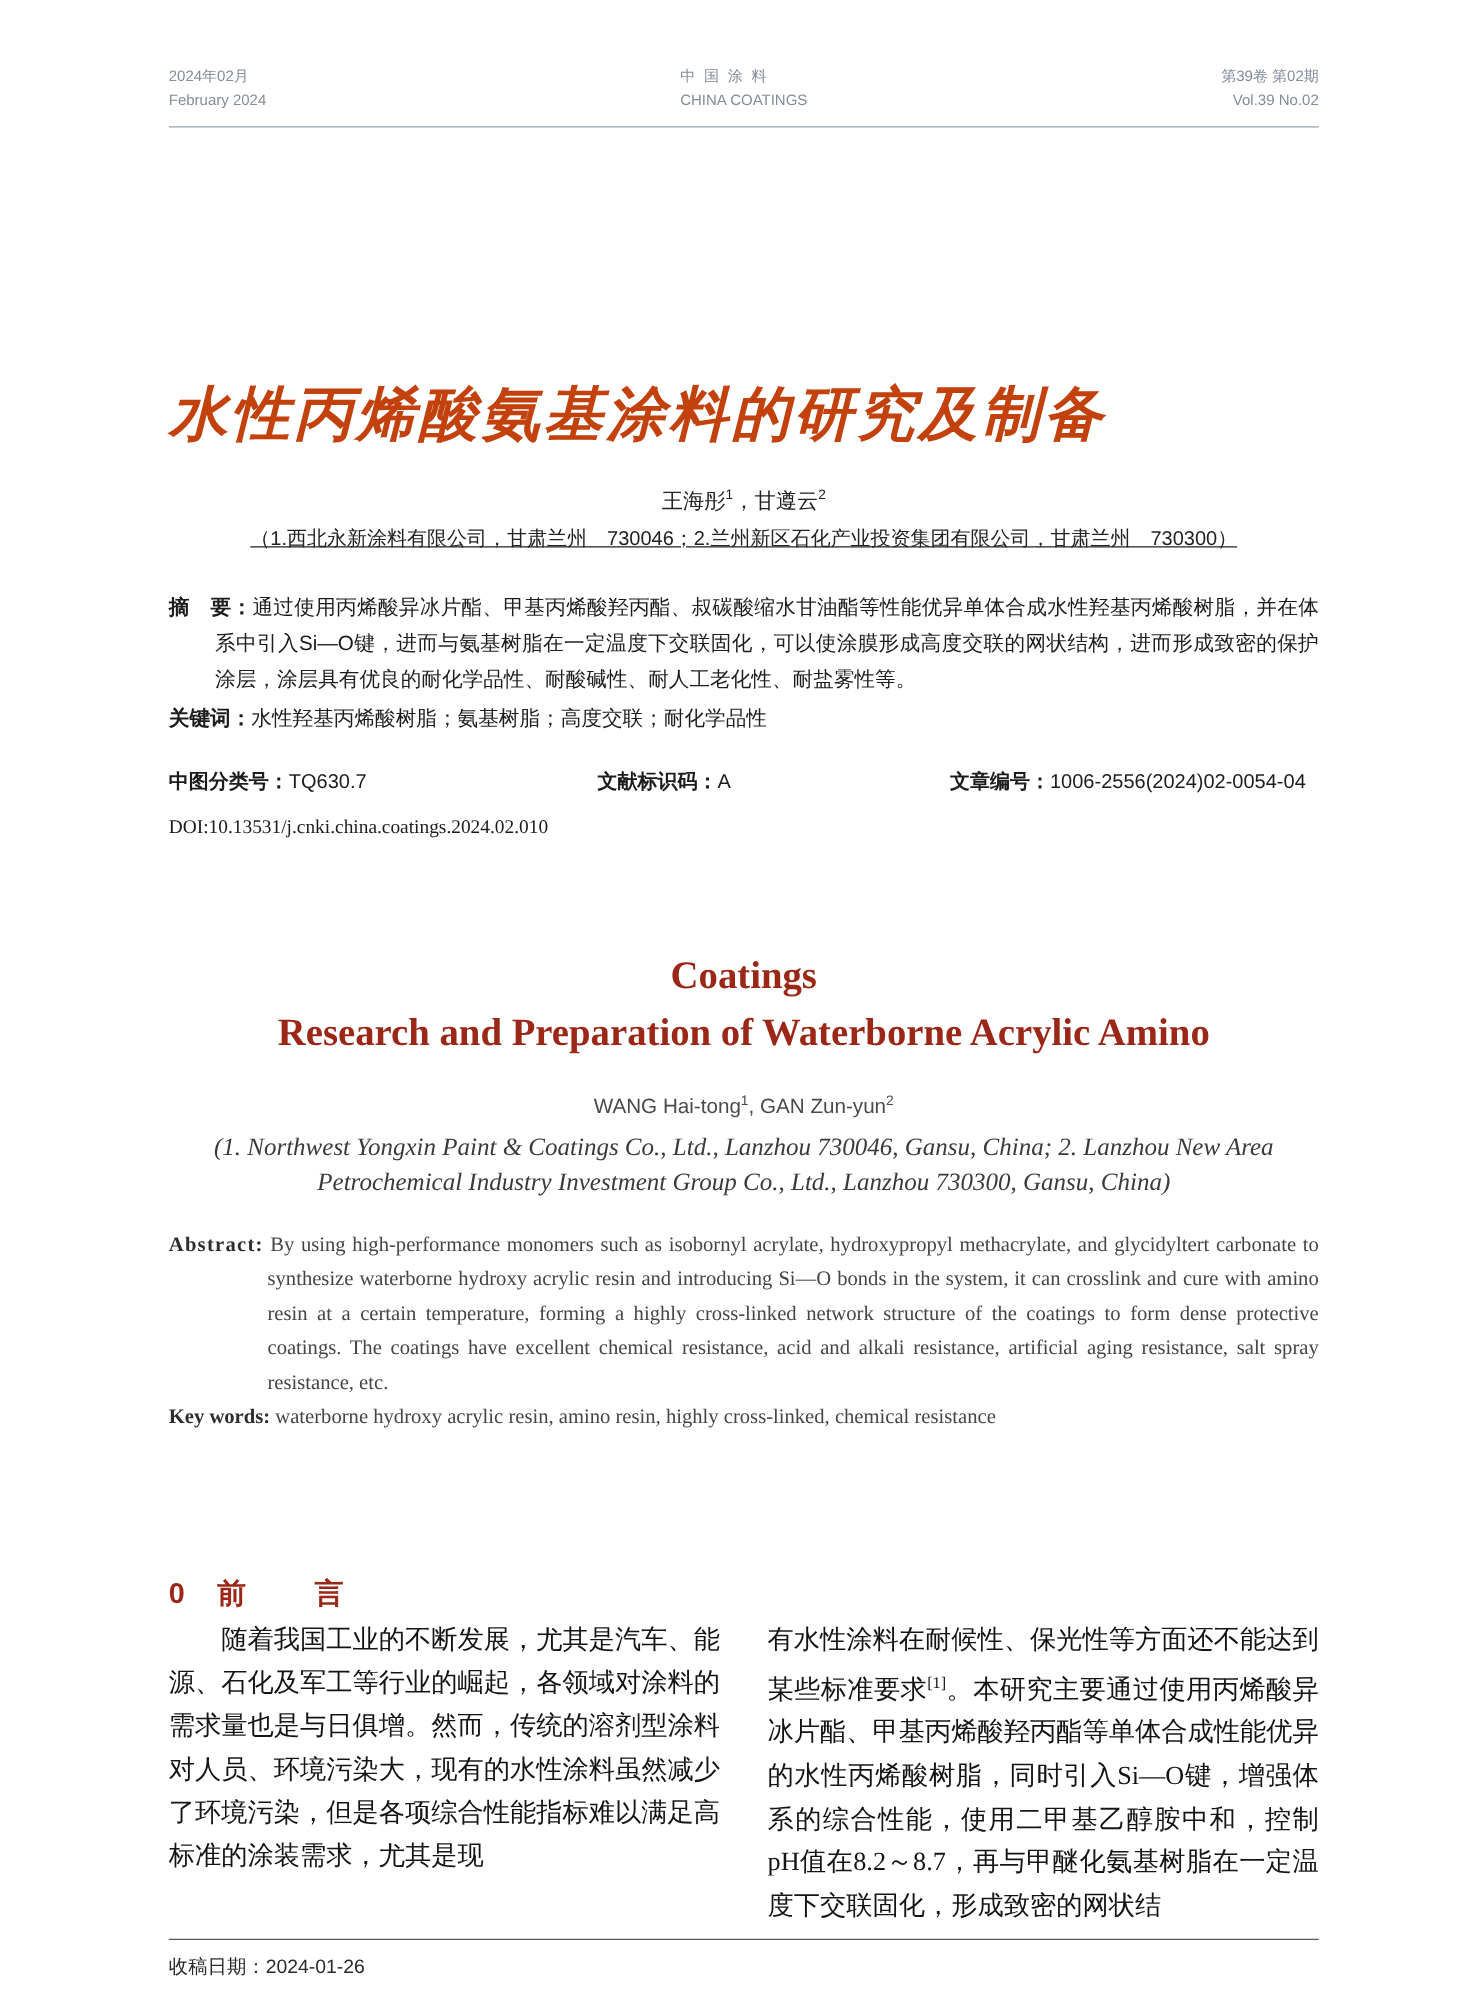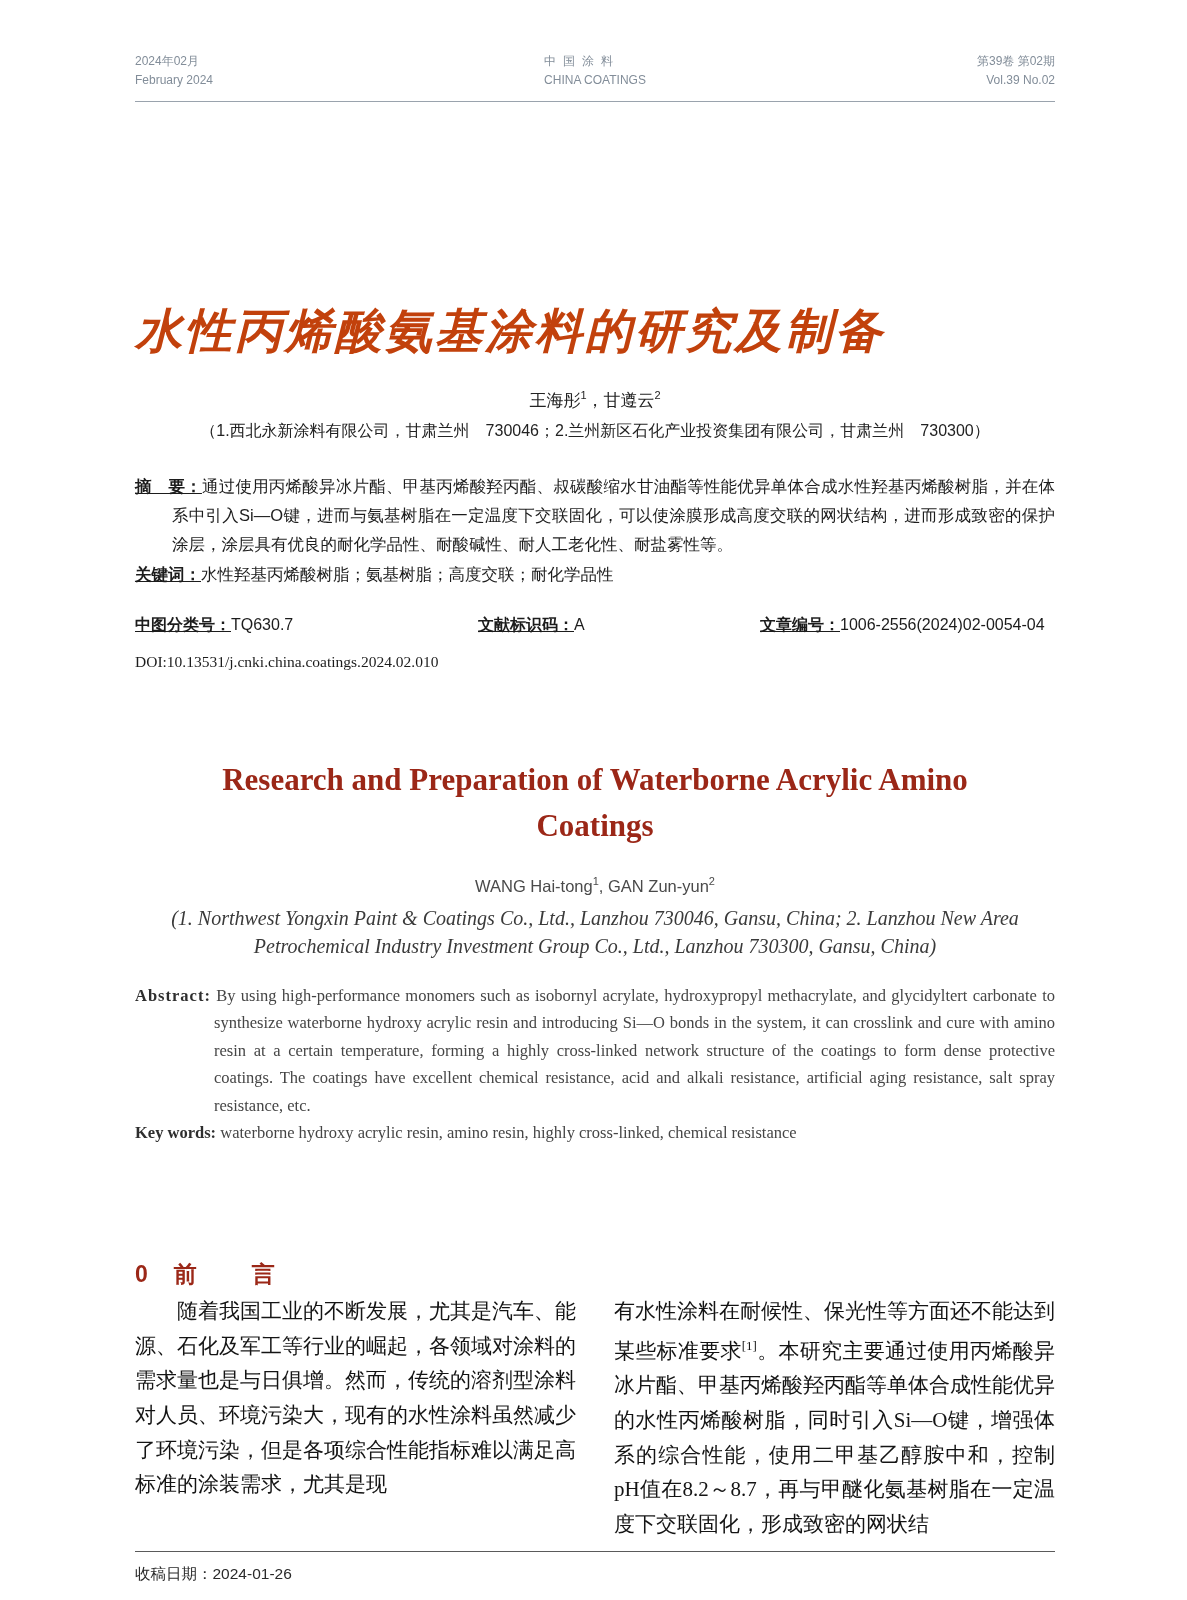--- a/index.html
+++ b/index.html
@@ -11,25 +11,25 @@
   .jh-left{text-align:left;}
   .jh-center{}
   .jh-center .cn{letter-spacing:7px;}
   .jh-right{text-align:right;}
   .header-rule{border:none;border-top:1.5px solid #9aa3ad;margin:12px 0 0 0;}
 
   
   .title-cn{margin-top:198px;text-align:left;font-size:47px;font-weight:bold;color:#c2410c;letter-spacing:3px;font-style:italic;}
   .authors-cn{margin-top:26px;text-align:center;font-size:17px;color:#222;}
   .authors-cn sup,.authors-en sup{font-size:11px;}
-  .affil-cn{margin-top:9px;text-align:center;font-size:16px;color:#222;}
+  .affil-cn{margin-top:9px;text-align:center;font-size:16px;color:#222;text-decoration:underline;}
 
   
   .abs-cn{margin-top:30px;font-size:16.5px;line-height:29px;text-align:justify;padding-left:37px;text-indent:-37px;color:#1c1c1c;}
-  .abs-cn .lbl,.kw-cn .lbl,.meta-row .lbl{font-weight:bold;text-decoration:underline;}
+  .abs-cn .lbl,.kw-cn .lbl,.meta-row .lbl{font-weight:bold;}
   .kw-cn{margin-top:5px;font-size:16.5px;}
   .meta-row{margin-top:29px;display:grid;grid-template-columns:343px 282px auto;font-size:16px;}
   .doi{margin-top:17px;font-family:"Liberation Serif",serif;font-size:15.5px;color:#1c1c1c;}
 
   
   .title-en{margin-top:86px;text-align:center;color:#9b2717;font-family:"Liberation Serif",serif;font-weight:bold;font-size:31px;line-height:46px;}
   .authors-en{margin-top:26px;text-align:center;font-size:16.5px;color:#4a4a4a;}
   .affil-en{margin-top:8px;text-align:center;font-family:"Liberation Serif",serif;font-style:italic;font-size:20px;line-height:28px;color:#3a3a3a;}
   .abs-en{margin-top:22px;font-family:"Liberation Serif",serif;font-size:16.5px;line-height:27.5px;color:#454545;text-align:justify;padding-left:79px;text-indent:-79px;}
   .abs-en .lbl{font-weight:bold;letter-spacing:1px;color:#2e2e2e;}
@@ -84,22 +84,22 @@
 
   <div class="meta-row">
     <div><span class="lbl">中图分类号：</span><span>TQ630.7</span></div>
     <div><span class="lbl">文献标识码：</span><span>A</span></div>
     <div><span class="lbl">文章编号：</span><span>1006-2556(2024)02-0054-04</span></div>
   </div>
 
   <div class="doi">DOI:10.13531/j.cnki.china.coatings.2024.02.010</div>
 
   <div class="title-en">
+    <div>Coatings</div>
     <div>Research and Preparation of Waterborne Acrylic Amino</div>
-    <div>Coatings</div>
   </div>
 
   <div class="authors-en"><span>WANG Hai-tong</span><sup>1</sup><span>, </span><span>GAN Zun-yun</span><sup>2</sup></div>
 
   <div class="affil-en">(1. Northwest Yongxin Paint &amp; Coatings Co., Ltd., Lanzhou 730046, Gansu, China; 2. Lanzhou New Area Petrochemical Industry Investment Group Co., Ltd., Lanzhou 730300, Gansu, China)</div>
 
   <div class="abs-en"><span class="lbl">Abstract:</span> <span>By using high-performance monomers such as isobornyl acrylate, hydroxypropyl methacrylate, and glycidyltert carbonate to synthesize waterborne hydroxy acrylic resin and introducing Si—O bonds in the system, it can crosslink and cure with amino resin at a certain temperature, forming a highly cross-linked network structure of the coatings to form dense protective coatings. The coatings have excellent chemical resistance, acid and alkali resistance, artificial aging resistance, salt spray resistance, etc.</span></div>
 
   <div class="kw-en"><span class="lbl">Key words:</span> <span>waterborne hydroxy acrylic resin, amino resin, highly cross-linked, chemical resistance</span></div>
 

